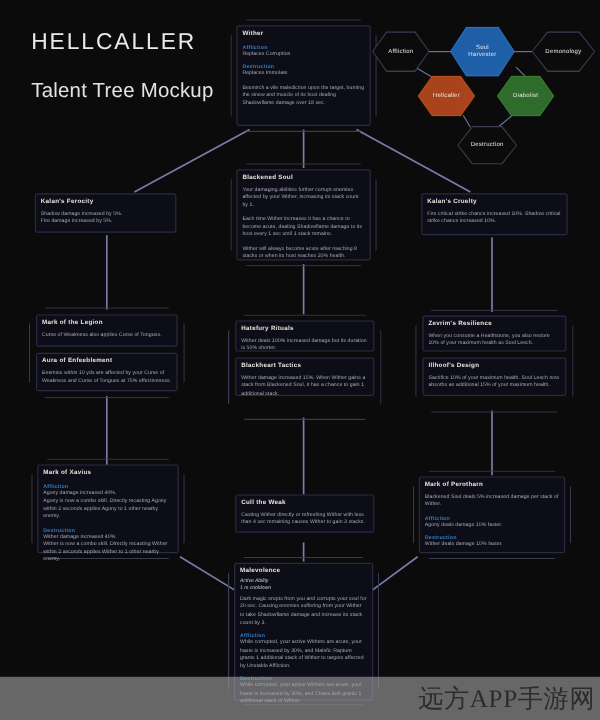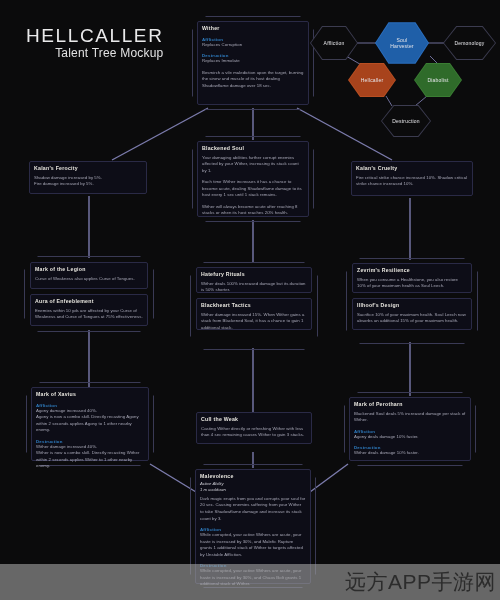--- a/index.html
+++ b/index.html
@@ -21,22 +21,22 @@
   #title-block { position: absolute; left: 26px; top: 26px; z-index: 5; }
   #title-main {
     color: #e9e9ea; font-size: 19px; letter-spacing: 1.6px;
     font-weight: 400; line-height: 1.05;
   }
   #title-sub {
     color: #dededf; font-size: 11.5px; letter-spacing: .2px;
     margin-top: 2px;
   }
   #title-mock {
-    color: #e2e2e3; font-size: 12px; letter-spacing: .2px;
-    text-align: right;
+    color: #e2e2e3; font-size: 17px; letter-spacing: .2px;
+    margin-top: 20px;
   }
 
   
   .card {
     position: absolute; z-index: 3;
     background: #0d0d17;
     border: 1px solid #2a2a46;
     border-radius: 2px;
     padding: 3px 4px 4px 4px;
     color: #b9b9c4;
@@ -93,21 +93,21 @@
   
   #watermark {
     position: absolute; left: 0; bottom: 0; width: 500px; height: 36px;
     background: rgba(160,160,160,.62);
     z-index: 9;
     display: flex; align-items: center; justify-content: flex-end;
     padding-right: 4px;
   }
   #watermark-text {
     color: #2c2c2c; font-size: 21px; letter-spacing: .5px;
-    font-family: Liberation Sans, sans-serif;
+    font-family: Liberation Serif, serif;
   }
 </style>
 </head>
 <body>
 
 <div id="stage">
 
   <svg id="links" viewBox="0 0 500 600">
     <g stroke="#8f8fc8" stroke-width="1.4" fill="none" opacity="0.85">
 

